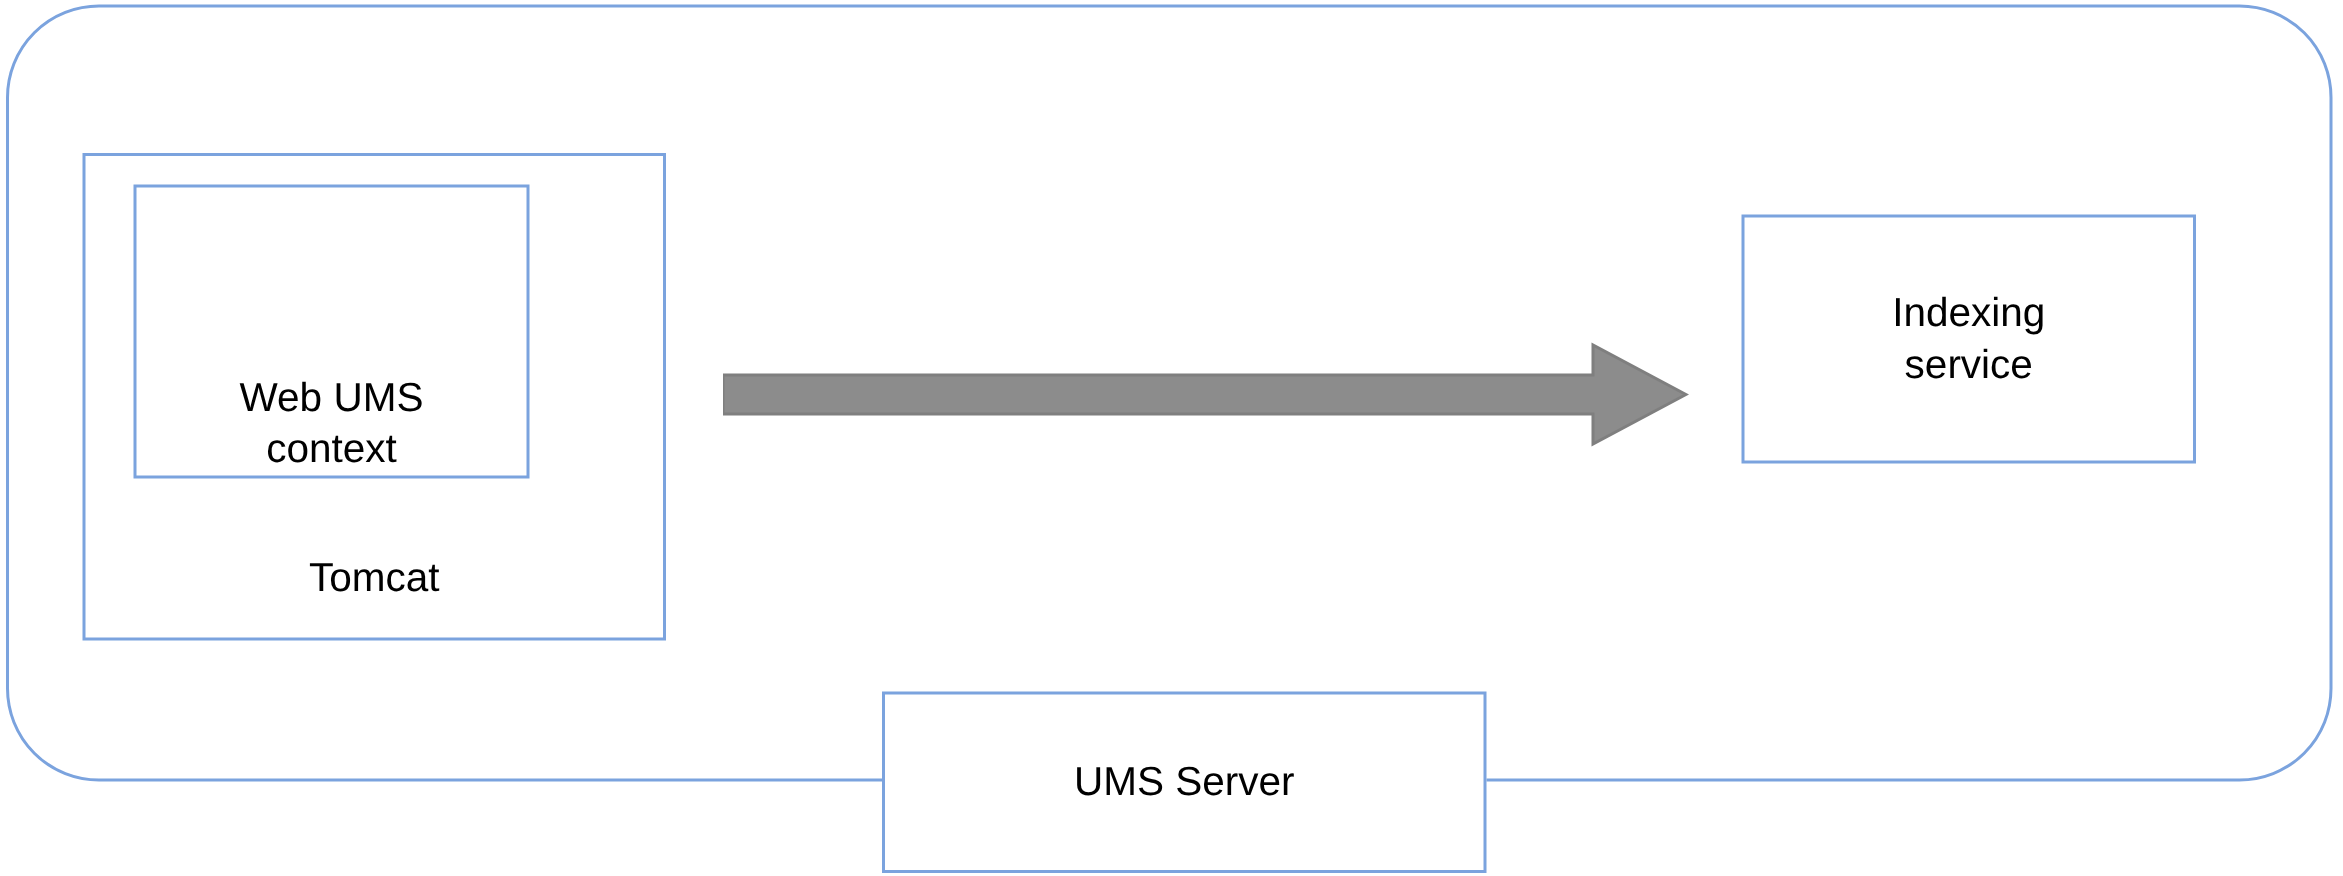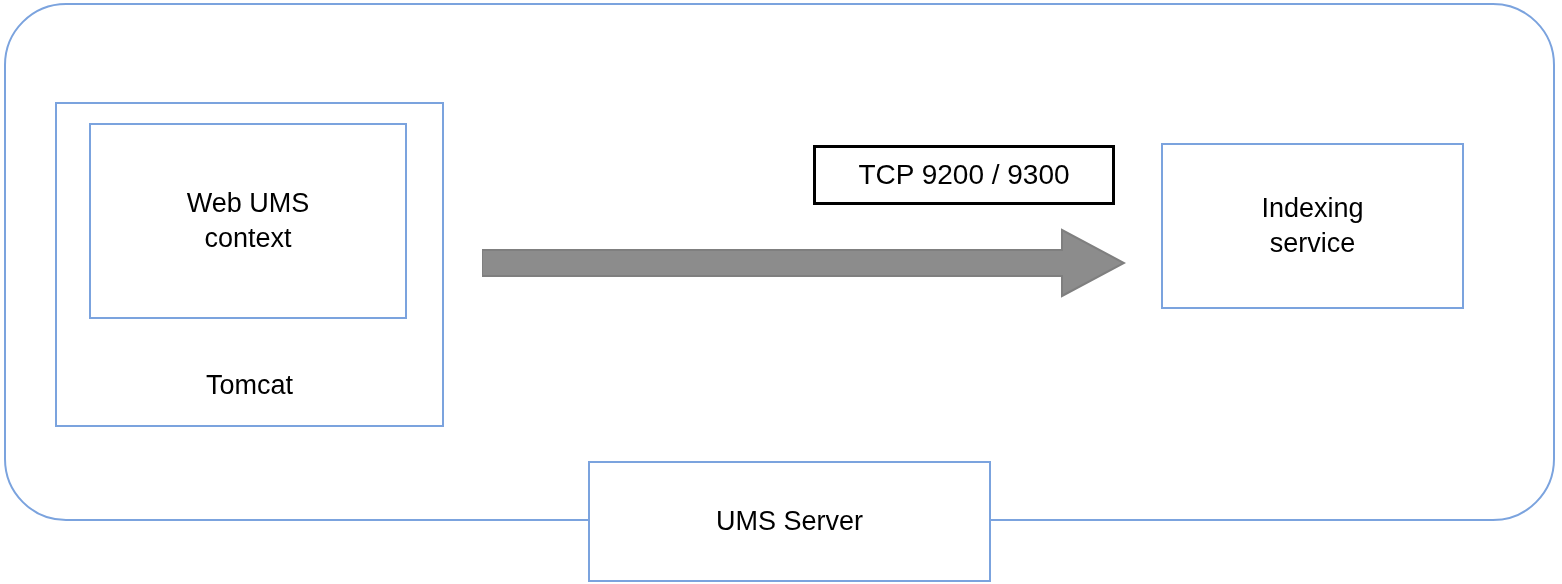--- a/index.html
+++ b/index.html
@@ -50,23 +50,24 @@
     top: 102px;
     width: 389px;
     height: 325px;
     align-items: flex-end;
     justify-content: center;
     padding-bottom: 22px;
   }
   .web-ums-box {
     left: 89px;
     top: 123px;
-    width: 318px;
+    width: 264px;
     height: 196px;
     z-index: 4;
+    align-items: flex-end;
   }
   .indexing-box {
     left: 1161px;
     top: 143px;
     width: 303px;
     height: 166px;
   }
   .ums-server-box {
     left: 588px;
     top: 461px;
@@ -125,23 +126,20 @@
     <span class="box-label">Web UMS
 context</span>
   </div>
 
   <div class="flow-arrow">
     <svg viewBox="0 0 644 70" preserveAspectRatio="none">
       <polygon points="0,22 580,22 580,2 642,35 580,68 580,48 0,48" fill="#8C8C8C" stroke="#7F7F7F" stroke-width="2" stroke-linejoin="miter"></polygon>
     </svg>
   </div>
 
-  <div class="port-label-box">
-    <span>TCP 9200 / 9300</span>
-  </div>
 
   <div class="node-box indexing-box">
     <span class="box-label">Indexing
 service</span>
   </div>
 
   <div class="node-box ums-server-box">
     <span class="box-label">UMS Server</span>
   </div>
 

